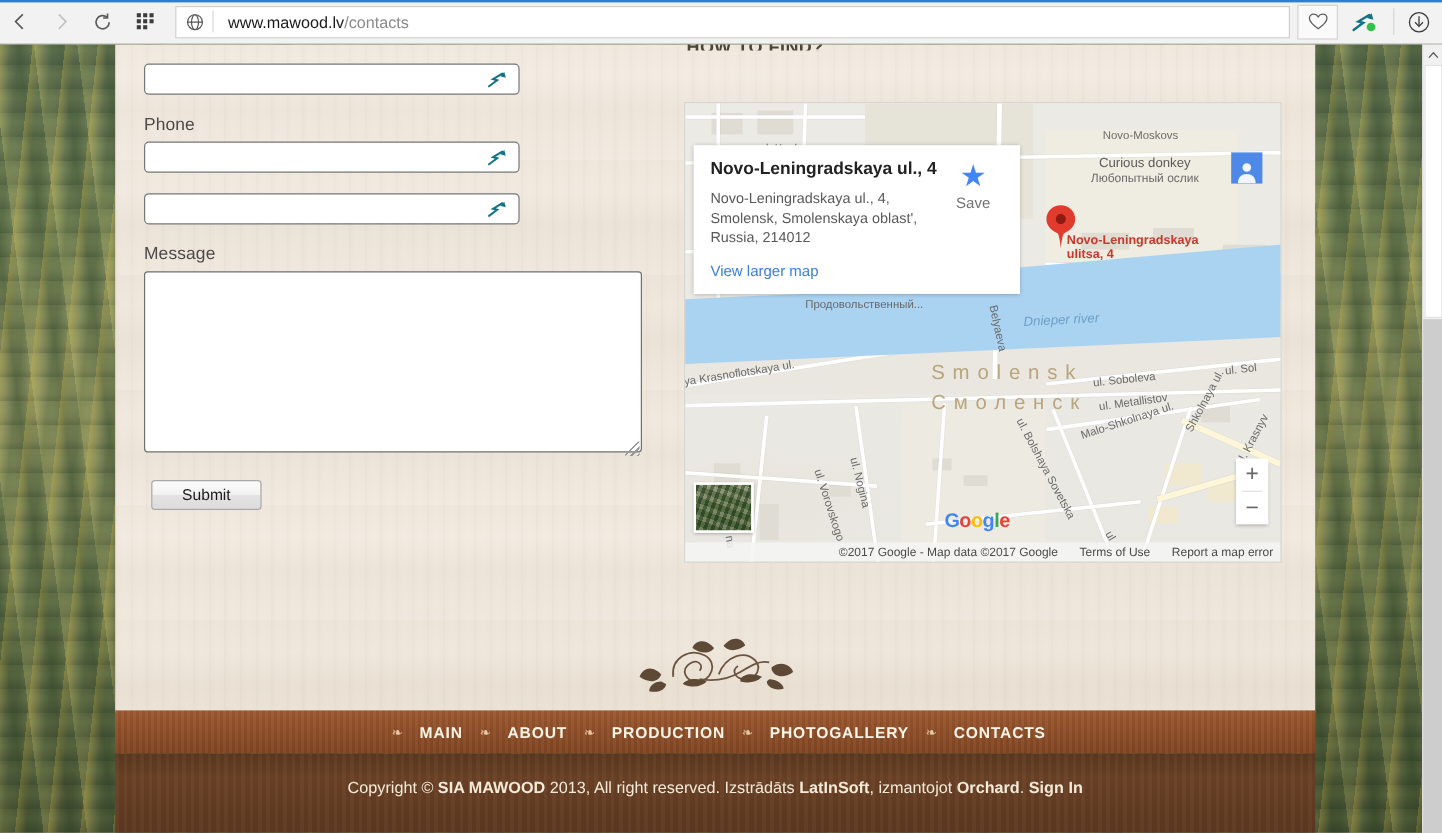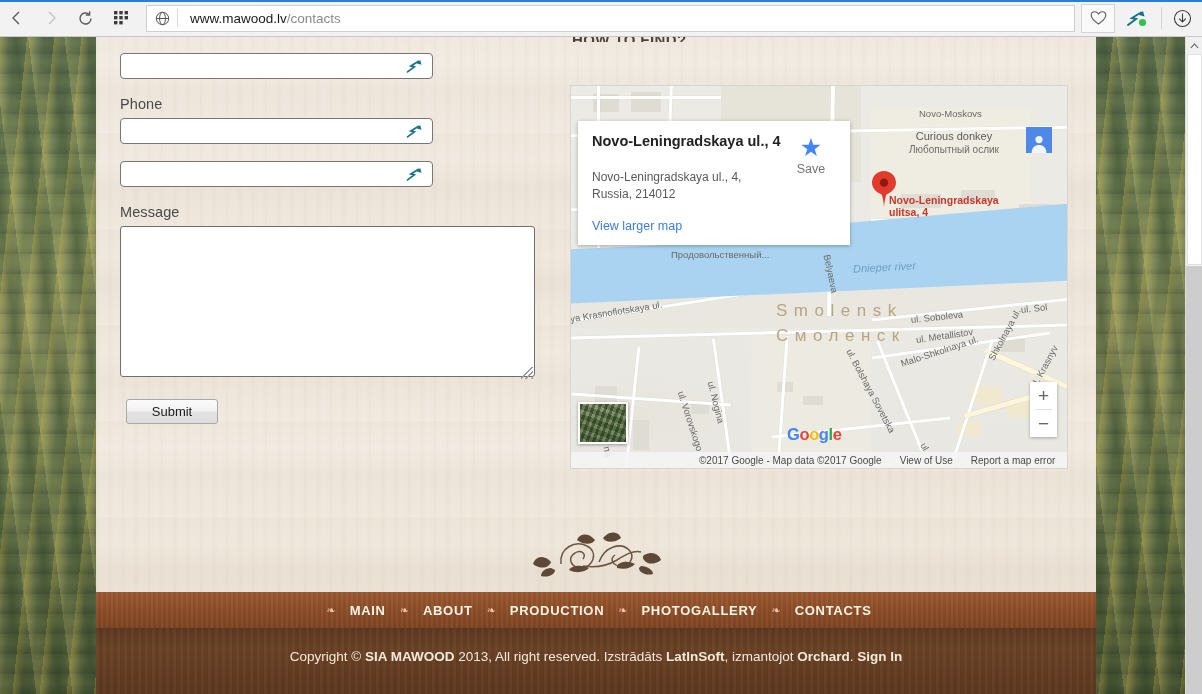--- a/index.html
+++ b/index.html
@@ -217,21 +217,21 @@
   }
 
   
   #map-info-card {
     position: absolute; left: 7px; top: 35px;
     width: 272px; height: 124px;
     background: #ffffff;
     box-shadow: 0 1px 4px rgba(0,0,0,0.3);
     padding: 12px 14px;
   }
-  #card-title { font-size: 14.5px; font-weight: bold; color: #222; margin-bottom: 20px; }
+  #card-title { font-size: 14.5px; font-weight: bold; color: #222; margin-bottom: 8px; }
   #card-address { font-size: 12px; color: #595959; line-height: 16.5px; }
   #card-link { position: absolute; left: 14px; bottom: 12px; font-size: 12.5px; color: #3b7ddd; cursor: pointer; }
   #card-save { position: absolute; right: 16px; top: 14px; text-align: center; width: 46px; cursor: pointer; }
   #card-save .star { color: #4285f4; font-size: 25px; line-height: 25px; }
   #card-save .save-text { color: #737373; font-size: 12.5px; margin-top: 2px; }
 
   
   #zoom-controls {
     position: absolute; right: 10px; top: 296px;
     width: 27px; background: #ffffff;
@@ -535,41 +535,42 @@
         <div id="marker-label">
           <div>Novo-Leningradskaya</div>
           <div>ulitsa, 4</div>
         </div>
       </div>
 
       <div id="map-info-card">
         <div id="card-title">Novo-Leningradskaya ul., 4</div>
         <div id="card-address">
           <div>Novo-Leningradskaya ul., 4,</div>
+          <div>Smolensk, Smolenskaya oblast',</div>
           <div>Russia, 214012</div>
         </div>
         <div id="card-link">View larger map</div>
         <div id="card-save">
           <div class="star">★</div>
           <div class="save-text">Save</div>
         </div>
       </div>
 
       <div id="zoom-controls">
         <div class="zoom-btn">+</div>
         <div id="zoom-sep"></div>
         <div class="zoom-btn">−</div>
       </div>
       <div id="satellite-thumb"></div>
 
       <div id="google-logo"><span class="g-b">G</span><span class="g-r">o</span><span class="g-y">o</span><span class="g-b">g</span><span class="g-g">l</span><span class="g-r">e</span></div>
 
       <div id="map-attribution">
         <span>©2017 Google - Map data ©2017 Google</span>
-        <span class="attr-link">View of Use</span>
+        <span class="attr-link">Terms of Use</span>
         <span class="attr-link">Report a map error</span>
       </div>
     </div>
 
     <div id="footer-ornament">
       <svg width="150" height="60" viewBox="0 0 150 60">
         <g fill="none" stroke="#6e5542" stroke-width="1.5">
           <path d="M40 40 C38 24 54 16 66 22 C78 28 72 44 60 44 C50 44 46 34 54 29 C60 25 66 30 62 35"></path>
           <path d="M78 38 C84 22 100 18 108 26 C114 32 110 42 100 42 C92 42 88 35 94 31"></path>
           <path d="M62 42 C74 44 86 42 96 36 C104 31 112 26 120 28"></path>

